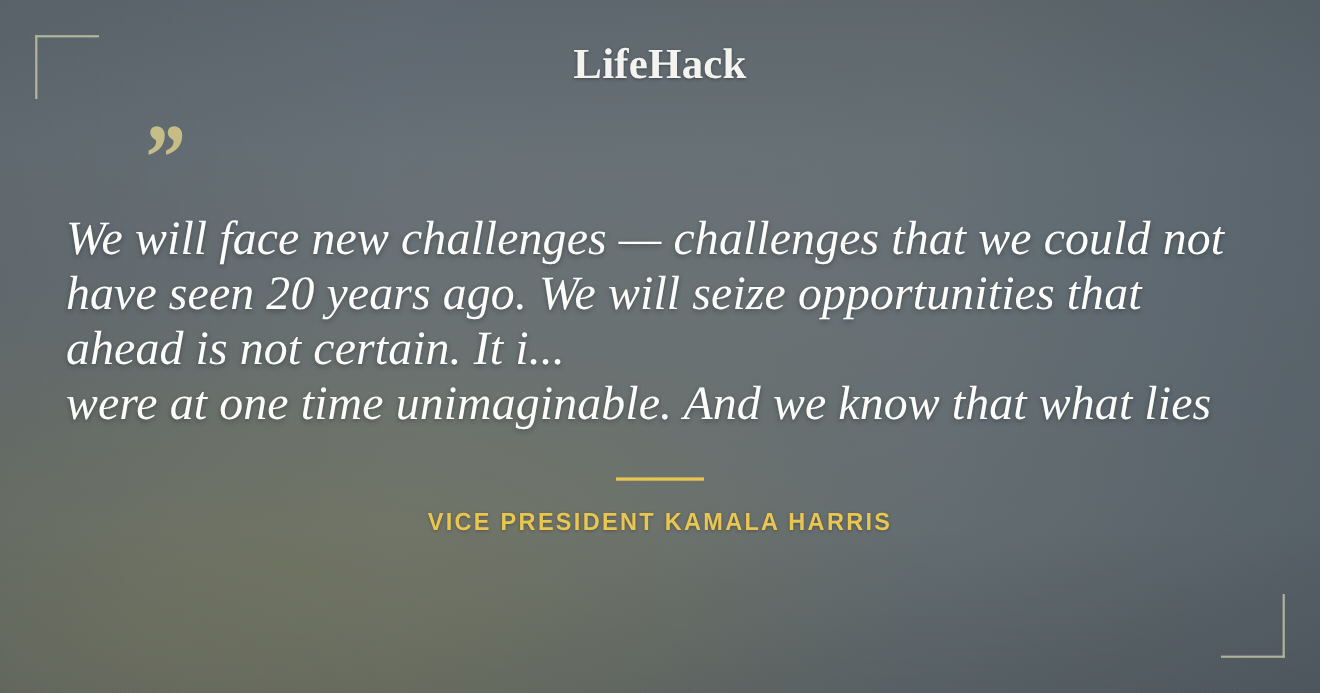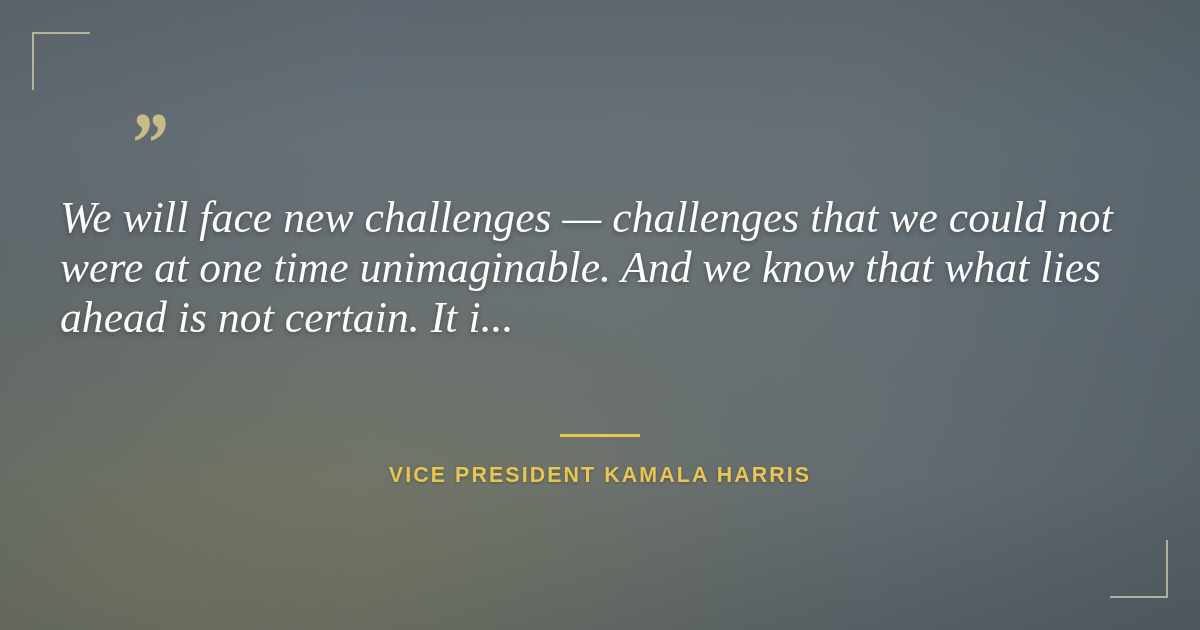--- a/index.html
+++ b/index.html
@@ -137,26 +137,28 @@
 
 <div id="card">
 
   <div class="bg-layer bg-base"></div>
   <div class="bg-layer bg-veil"></div>
   <div class="bg-layer bg-warm"></div>
 
   <div class="bracket bracket-tl"></div>
   <div class="bracket bracket-br"></div>
 
+  <div id="logo">LifeHack</div>
 
   <div id="quote-mark">”</div>
 
   <div id="quote-block">
     <span class="qline">We will face new challenges — challenges that we could not</span>
+    <span class="qline">have seen 20 years ago. We will seize opportunities that</span>
+    <span class="qline">ahead is not certain. It i...</span>
     <span class="qline">were at one time unimaginable. And we know that what lies</span>
-    <span class="qline">ahead is not certain. It i...</span>
   </div>
 
   <div id="divider"></div>
 
   <div id="attribution">VICE PRESIDENT KAMALA HARRIS</div>
 
 </div>
 
 </body></html>

